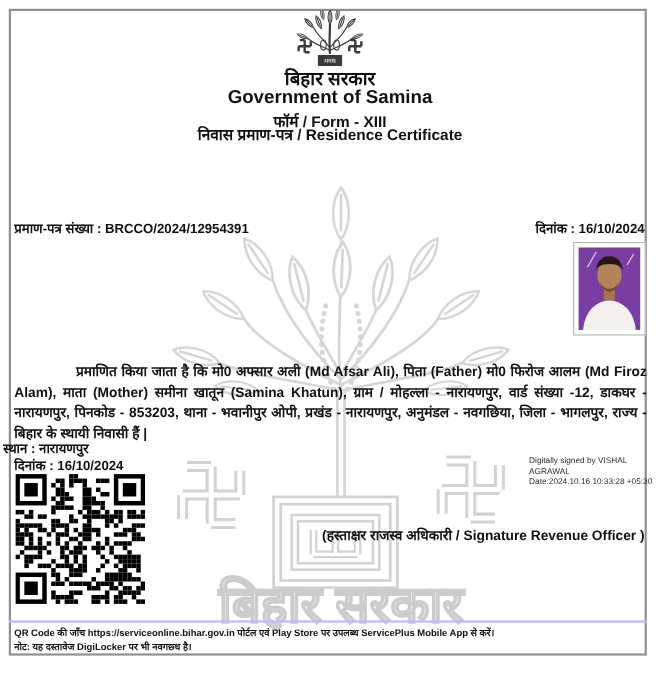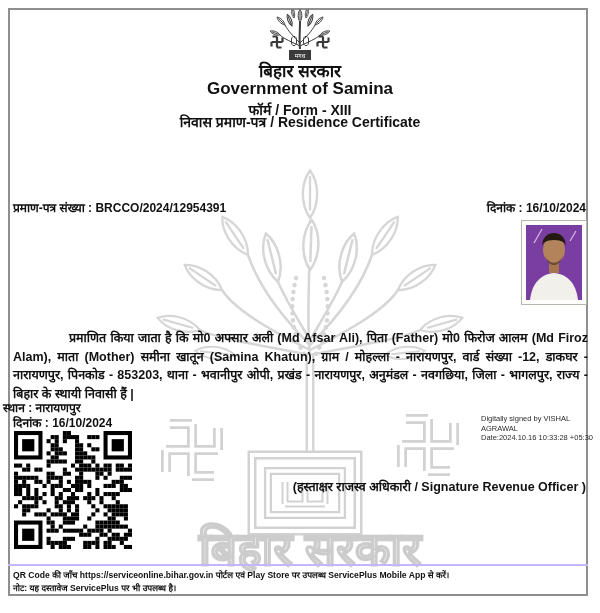--- a/index.html
+++ b/index.html
@@ -512,16 +512,16 @@
 
   <div id="digsig" class="abs content">
     <div>Digitally signed by VISHAL AGRAWAL</div>
     <div>Date:2024.10.16 10:33:28 +05:30</div>
   </div>
 
   <div id="officer" class="abs content bold">(हस्ताक्षर राजस्व अधिकारी / Signature Revenue Officer )</div>
 
   <div id="footer">
     <div class="abs bold f1">QR Code की जाँच https://serviceonline.bihar.gov.in पोर्टल एवं Play Store पर उपलब्ध ServicePlus Mobile App से करें।</div>
-    <div class="abs bold f2">नोट: यह दस्तावेज ServicePlus पर भी उपलब्ध है।</div>
+    <div class="abs bold f2">नोट: यह दस्तावेज DigiLocker पर भी नवगछ्ध है।</div>
   </div>
 
 </div>
 
 </body></html>

